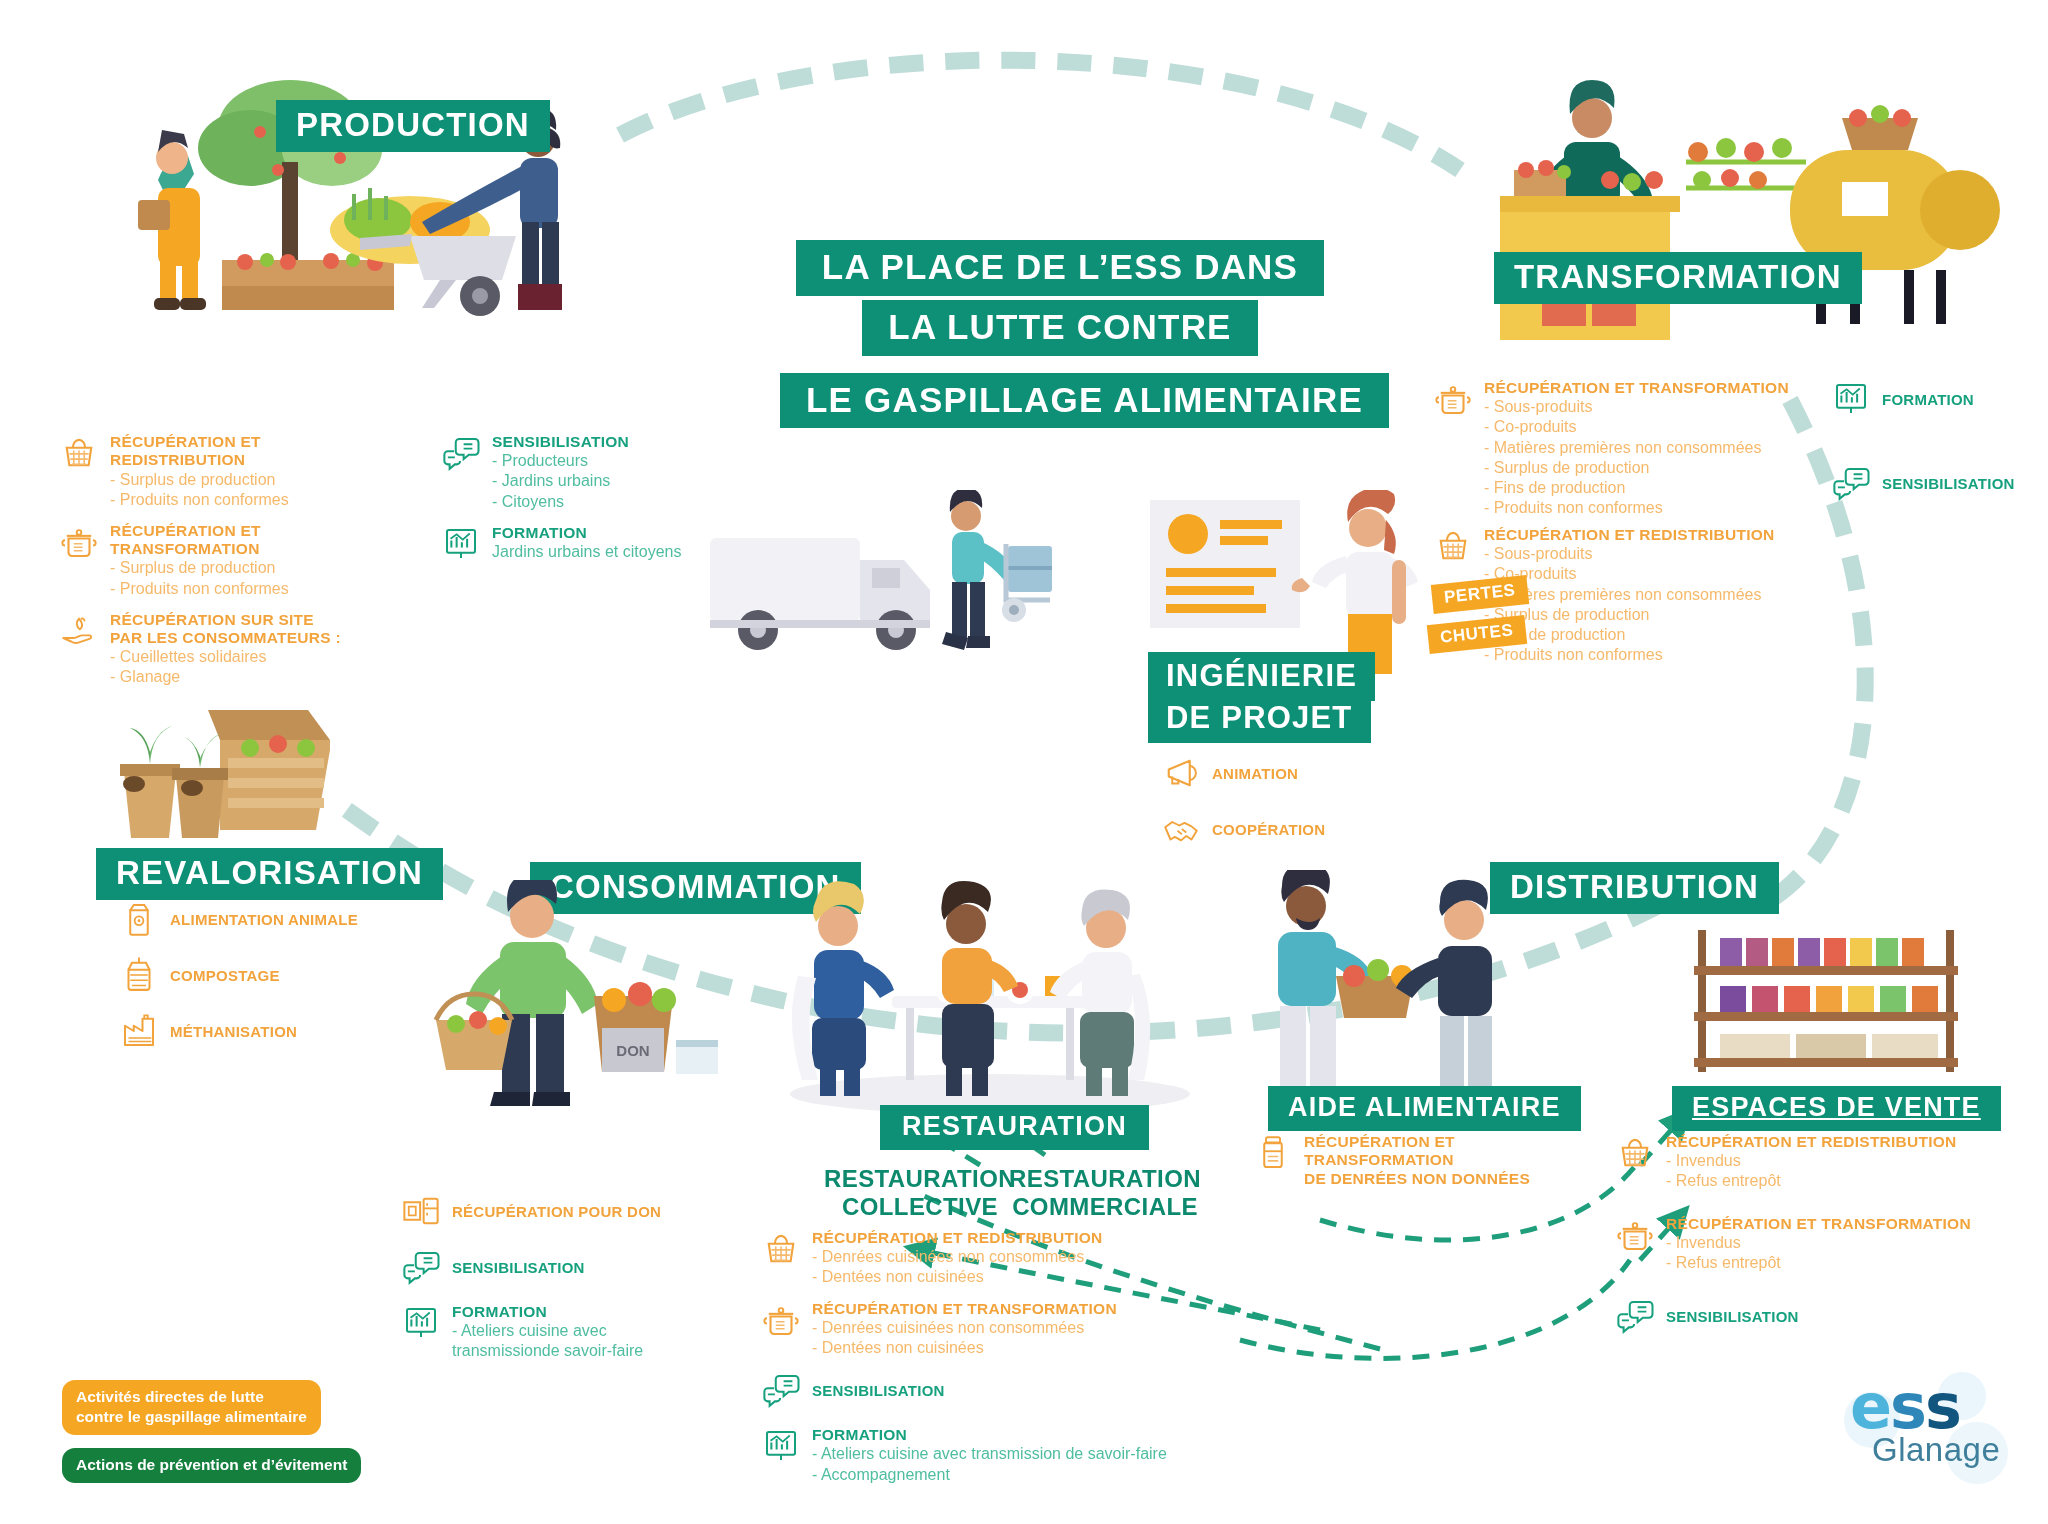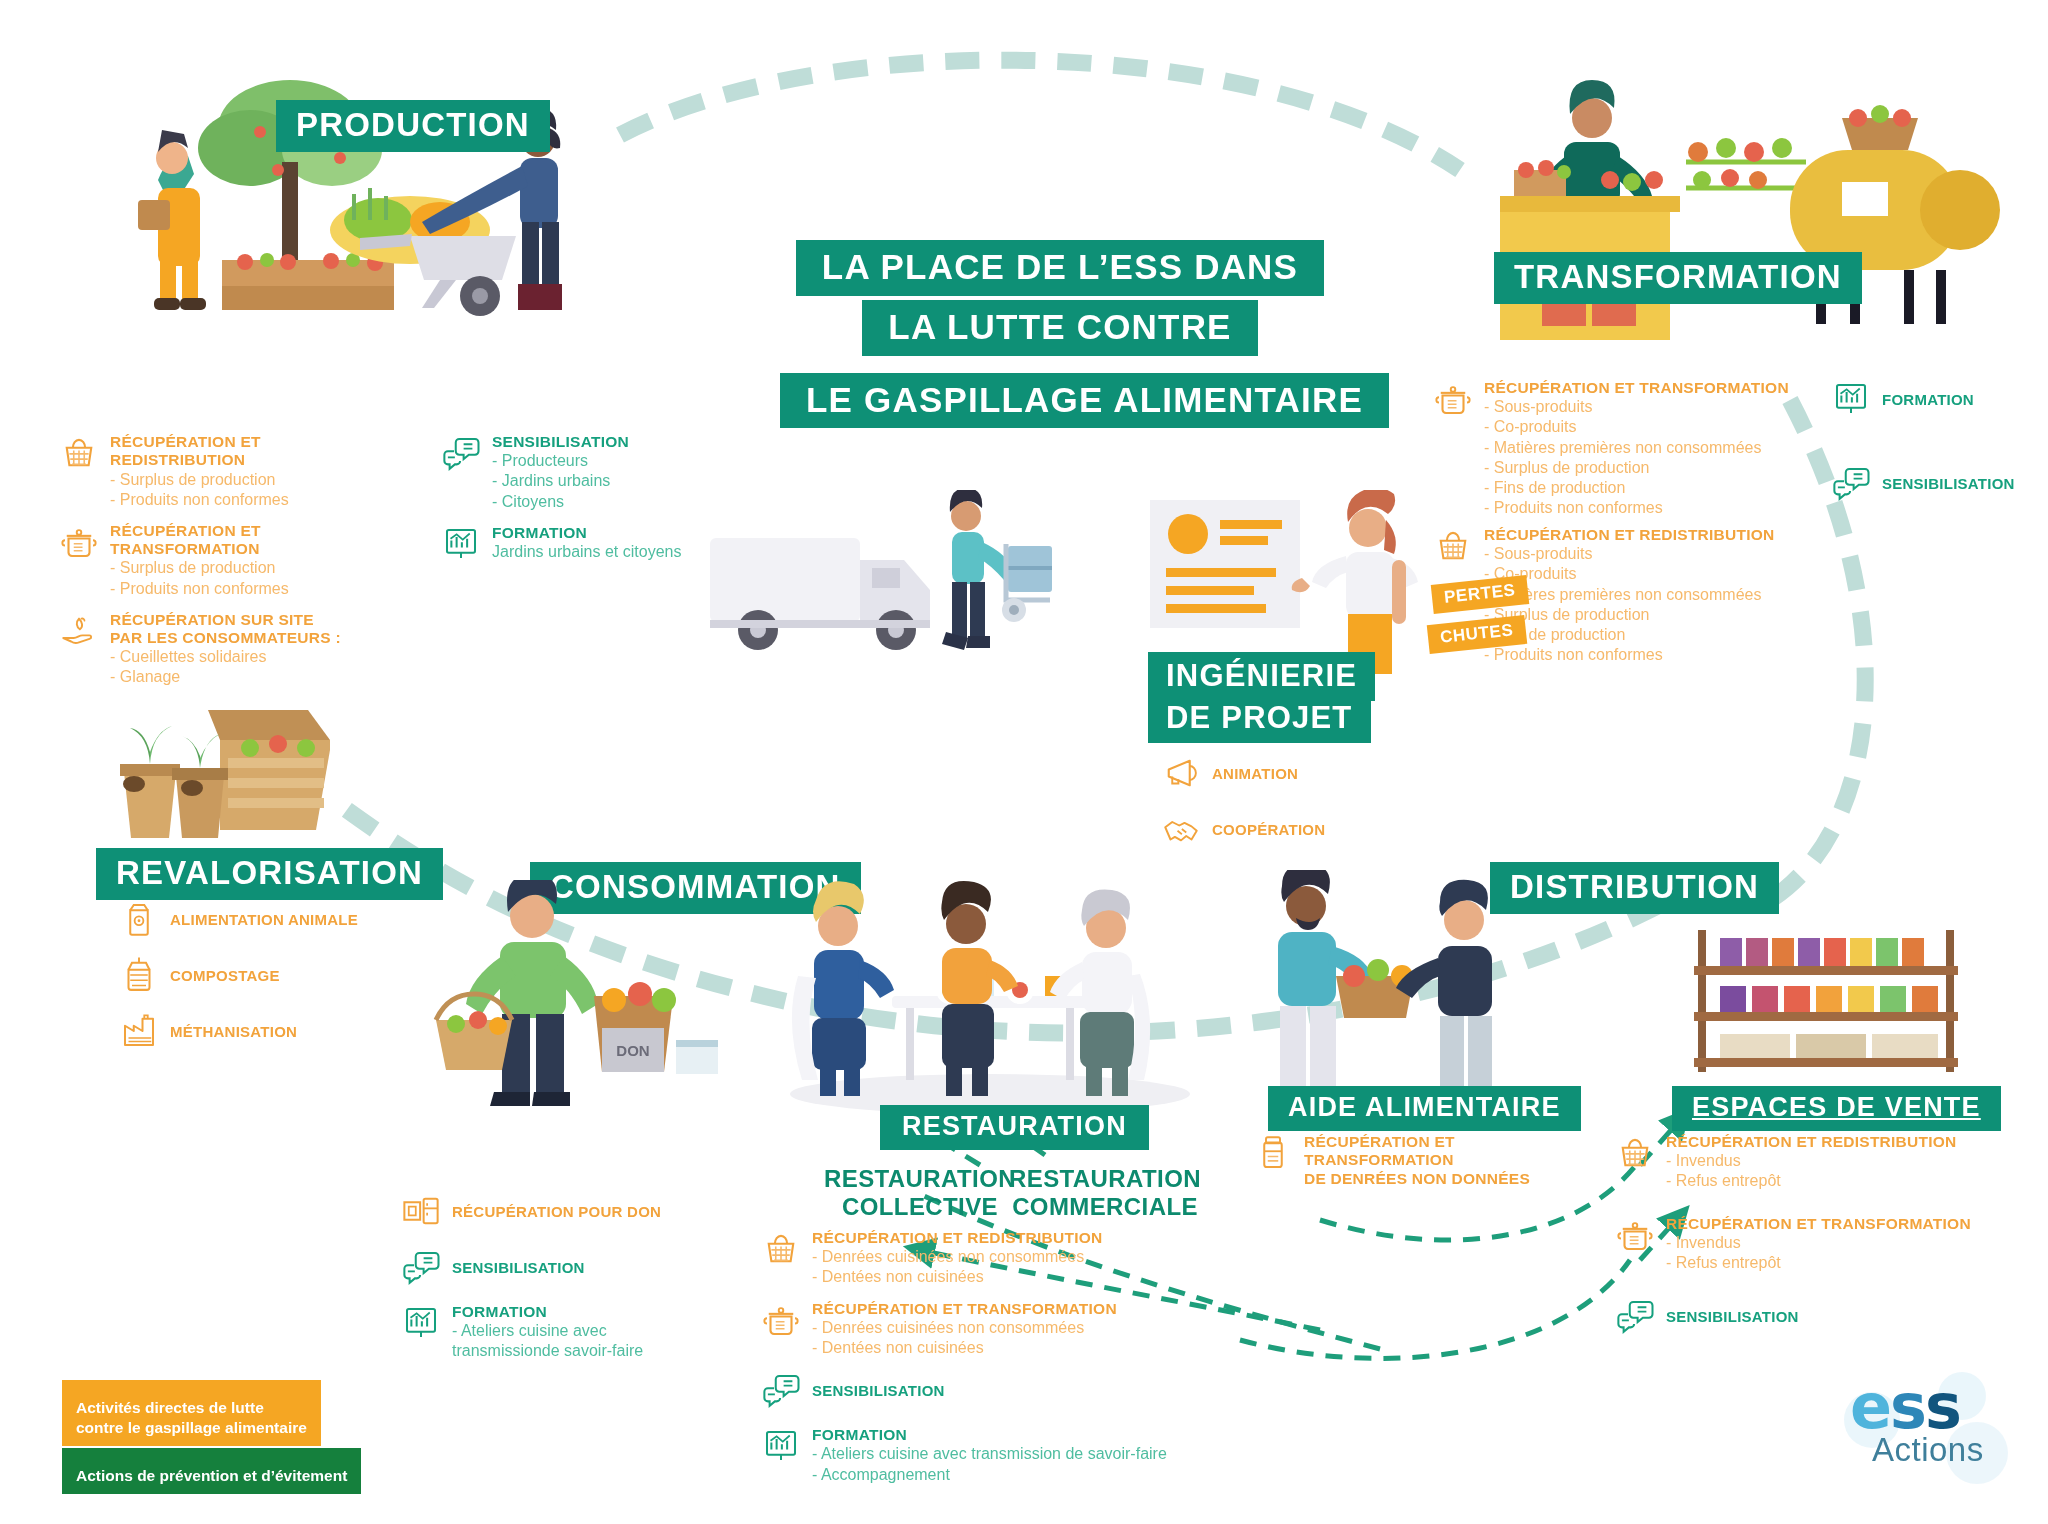--- a/index.html
+++ b/index.html
@@ -33,21 +33,21 @@
   .orange .ln{color:#F6B96B;}
   .green .ttl{color:#15A07E;}
   .green .ln{color:#4FBDA0;}
 
   .item.compact{align-items:center;margin-bottom:14px;}
   .item.compact .ttl{font-size:15px;}
 
   
   .legend-box{
     color:#fff;font-weight:bold;font-size:15.5px;line-height:1.28;
-    padding:18px 14px 8px 14px;display:inline-block;
+    padding:7px 14px 8px 14px;display:inline-block;border-radius:13px;
   }
   .legend-orange{background:#F5A623;}
   .legend-green{background:#15803d;}
 
   
   .ess-e,.ess-s1,.ess-s2{font-family:"DejaVu Sans", sans-serif;font-weight:bold;}
   .ess-wrap{position:relative;width:180px;height:110px;}
   .ess-blob{position:absolute;border-radius:50%;background:#D9EEF8;}
   .ess-text{position:relative;z-index:2;}
   .ess-line1{font-size:62px;font-weight:bold;letter-spacing:-2px;line-height:.95;}
@@ -809,18 +809,18 @@
 
   <div class="abs" style="left:1850px;top:1378px;">
     <div class="ess-wrap">
       <div class="ess-blob" style="left:-6px;top:14px;width:56px;height:56px;opacity:.55;"></div>
       <div class="ess-blob" style="left:88px;top:-6px;width:48px;height:48px;opacity:.55;"></div>
       <div class="ess-blob" style="left:96px;top:44px;width:62px;height:62px;opacity:.5;"></div>
       <div class="ess-text">
         <div class="ess-line1">
           <span class="ess-e" style="color:#4FB4DC;">e</span><span class="ess-s1" style="color:#2E87B8;">s</span><span class="ess-s2" style="color:#12557E;">s</span>
         </div>
-        <div class="ess-line2">Actions</div>
+        <div class="ess-line2">Glanage</div>
       </div>
     </div>
   </div>
 
 </div>
 
 </body></html>

